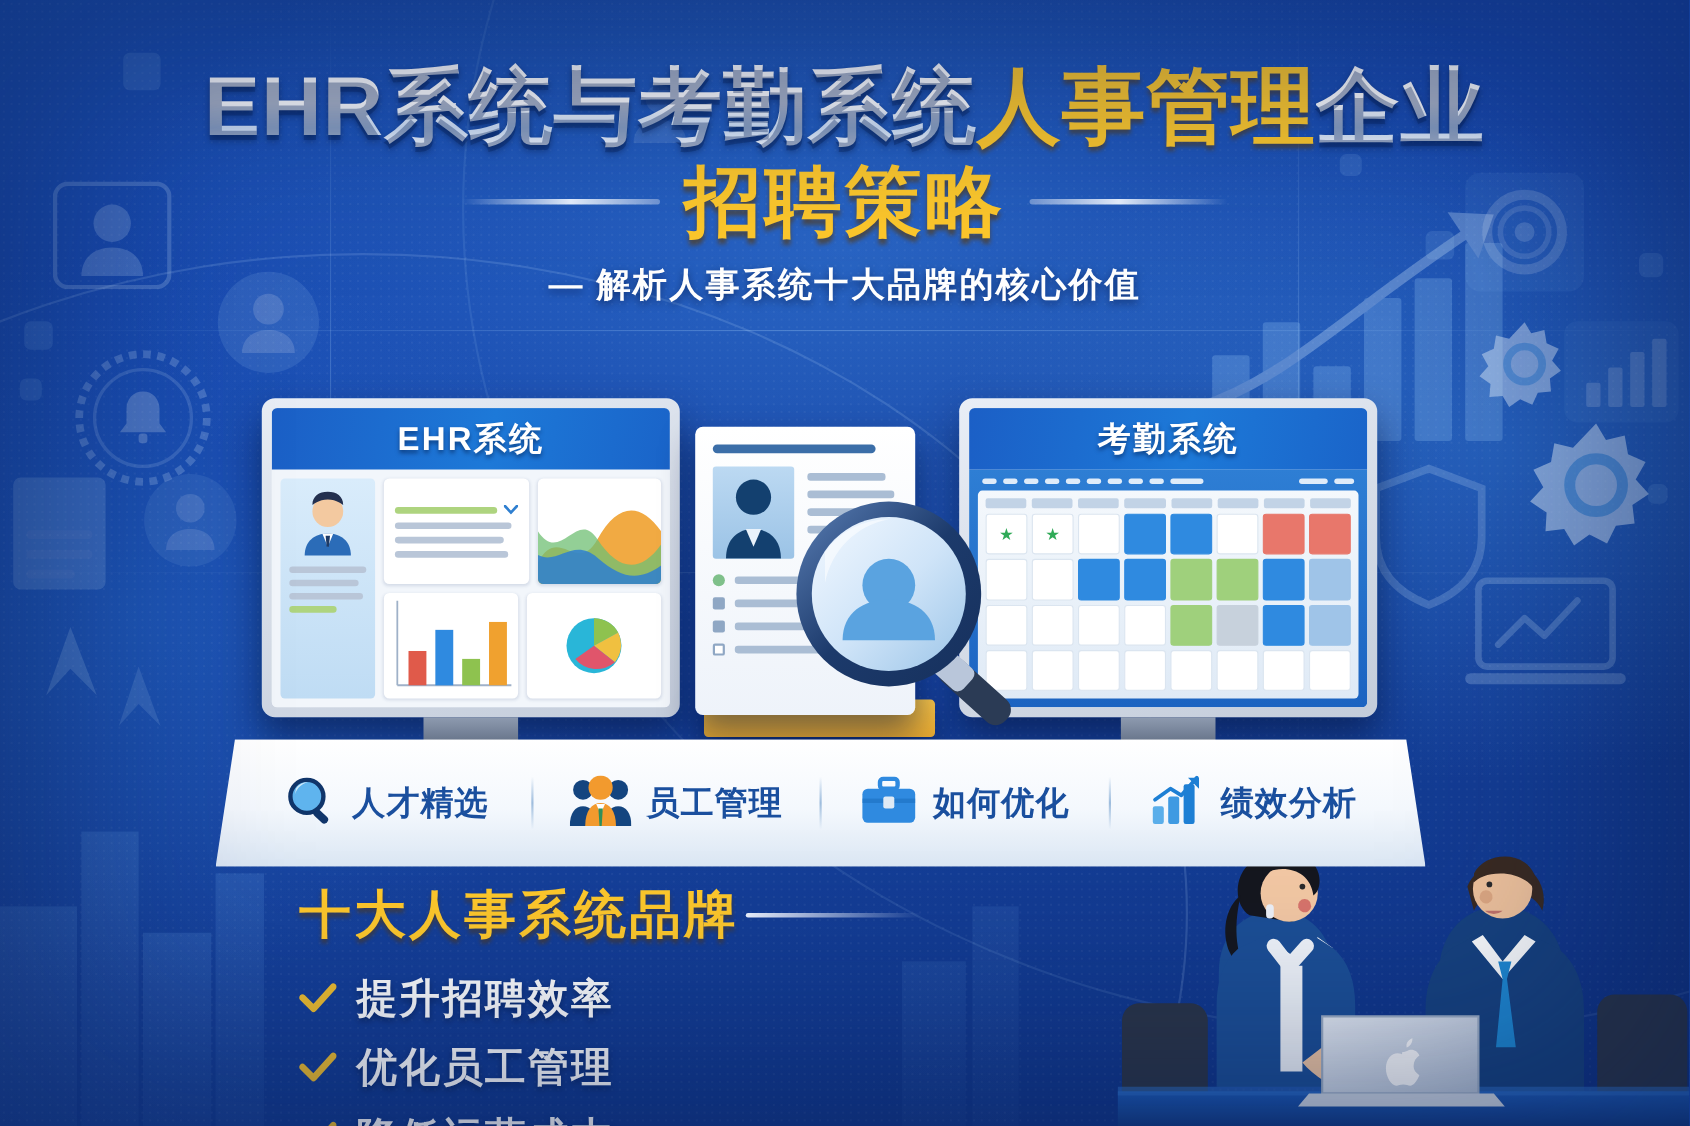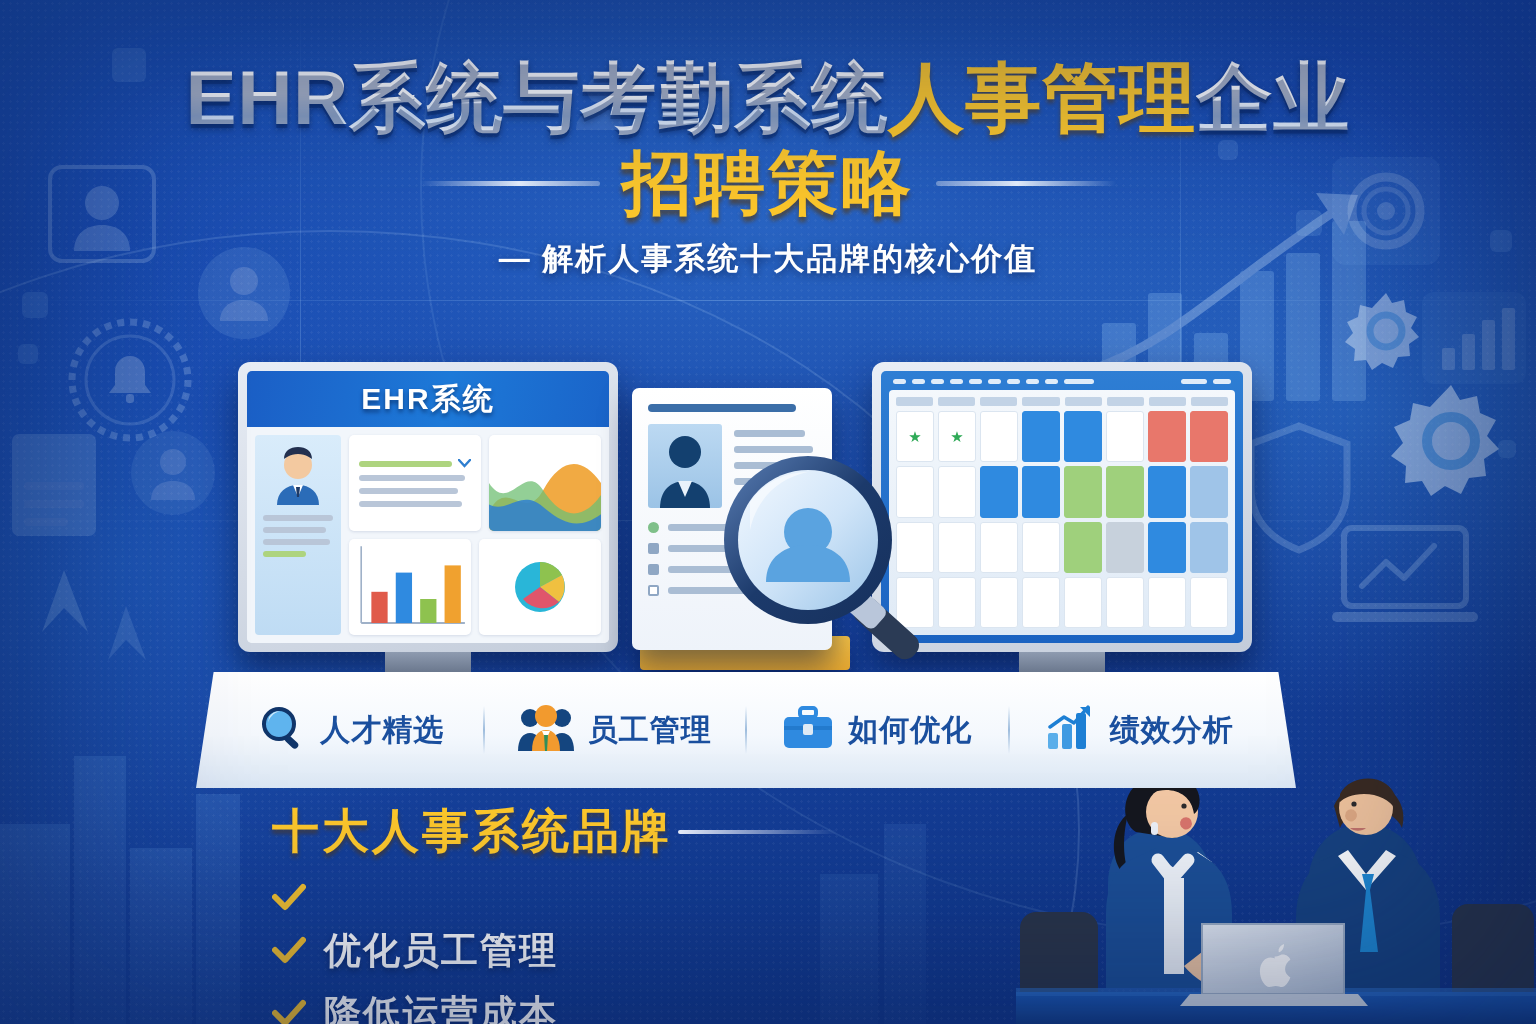--- a/index.html
+++ b/index.html
@@ -415,20 +415,21 @@
           </div>
         </div>
       </div>
       <div class="mon-stand"></div>
       <div class="mon-base"></div>
     </div>
 
     <div class="monitor" style="left:872px;top:362px;width:380px;">
       <div class="mon-body">
         <div class="mon-screen" style="height:272px;">
+          <div class="mon-title">考勤系统</div>
           <div class="att">
             <div class="att-dots">
               <i></i>
                 <i></i>
                 <i></i>
                 <i></i>
                 <i></i>
                 <i></i>
                 <i></i>
                 <i></i>
@@ -628,20 +629,21 @@
       <span class="brands-rule"></span>
     </div>
     <div class="blist">
 
       <div class="bitem">
         <span class="check">
           <svg width="34" height="30" viewBox="0 0 34 30">
               <path d="M3 14l10 10L31 4" fill="none" stroke="#F3C02E" stroke-width="6" stroke-linecap="round" stroke-linejoin="round"></path>
             </svg>
         </span>
+        <span class="bitem-label">提升招聘效率</span>
       </div>
 
       <div class="bitem">
         <span class="check">
           <svg width="34" height="30" viewBox="0 0 34 30">
               <path d="M3 14l10 10L31 4" fill="none" stroke="#F3C02E" stroke-width="6" stroke-linecap="round" stroke-linejoin="round"></path>
             </svg>
         </span>
         <span class="bitem-label">优化员工管理</span>
       </div>

